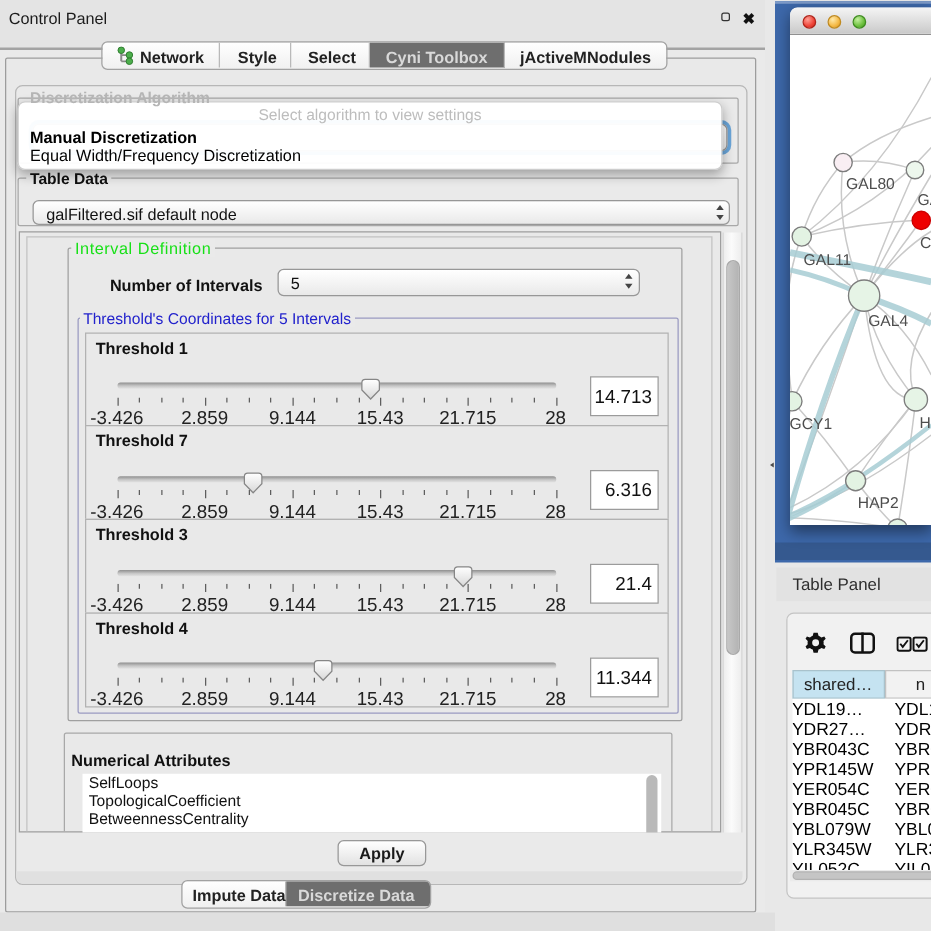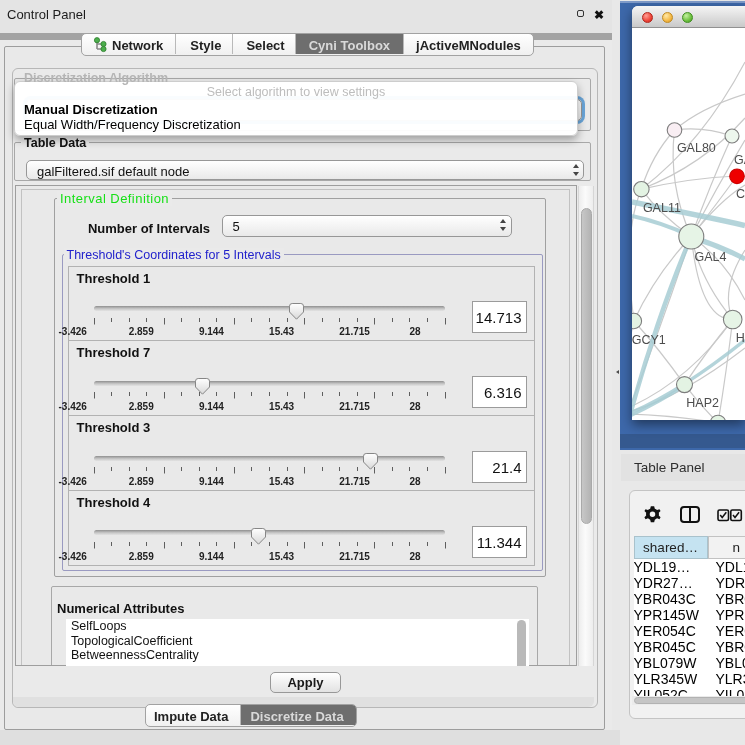--- a/index.html
+++ b/index.html
@@ -1,18 +1,18 @@
 <!DOCTYPE html>
 <html><head><meta charset="utf-8">
 <style>
 * { margin:0; padding:0; box-sizing:border-box; }
 html,body { width:745px; height:745px; overflow:hidden; background:#e8e8e8; font-family:"Liberation Sans",sans-serif; }
 .abs { position:absolute; }
 #lwin { position:absolute; left:0; top:0; width:612px; height:730px; background:#eaeaea; }
-#ltitle { position:absolute; left:0; top:0; width:612px; height:40px; background:#e4e4e4; border-bottom:7px solid #a3a3a3; }
+#ltitle { position:absolute; left:0; top:0; width:612px; height:40px; background:#e4e4e4; border-bottom:2px solid #a3a3a3; }
 #ltitle span { position:absolute; left:7px; top:7px; font-size:13px; color:#1c1c1c; }
 #flt { position:absolute; left:576.5px; top:10px; width:7px; height:7px; border:1.8px solid #333; border-radius:2px; }
 #cls { position:absolute; left:594px; top:8px; font-size:12px; font-weight:bold; color:#111; }
 #p1 { position:absolute; left:4px; top:46px; width:601px; height:684px; border:1px solid #9d9d9d; border-radius:2px; background:#e9e9e9; }
 #p2 { position:absolute; left:12px; top:68px; width:585.5px; height:640px; border:1px solid #b7b7b7; border-radius:6px; background:#eaeaea; }
 #p2b { position:absolute; left:13px; top:697px; width:581px; height:10px; background:#e0e0e0; border-radius:0 0 6px 6px; }
 
 .seg { position:absolute; display:flex; border:1px solid #a2a2a2; border-radius:5px; background:linear-gradient(#ffffff,#f0f0f0); overflow:hidden; }
 .seg .s { font-size:13px; font-weight:bold; color:#222; padding:4px 12px 0 12px; height:20px; border-right:1px solid #b9b9b9; white-space:nowrap; }
 .seg .s:last-child { border-right:none; }
@@ -35,21 +35,21 @@
 #popup .it3 { position:absolute; left:9px; top:34.5px; font-size:13px; color:#000; }
 #dimtitle { position:absolute; left:24px; top:71px; font-size:12.5px; font-weight:bold; color:#b5b5b5; z-index:30; }
 
 #p3 { position:absolute; left:15px; top:185px; width:562px; height:481px; border:1px solid #9e9e9e; background:#e9e9e9; overflow:hidden; }
 #p3in { position:absolute; left:4.5px; top:3px; width:549px; height:500px; border:1px solid #c2c2c2; }
 .throw { position:absolute; left:51.5px; width:467px; height:75.8px; border:1px solid #b2b2b2; background:#e9e9e9; }
 .thname { position:absolute; left:8px; top:4px; font-weight:bold; font-size:13px; color:#111; }
 .ttrack { position:absolute; left:25px; top:39.3px; width:351px; height:5px; border-radius:2.5px; background:linear-gradient(#8f8f8f,#c7c7c7 55%,#e3e3e3); }
 .tticks { position:absolute; left:0; top:51px; }
 .tknob { position:absolute; top:35.5px; }
-.tlab { position:absolute; width:70px; text-align:left; font-size:10px; font-weight:bold; color:#222; }
+.tlab { position:absolute; width:70px; text-align:center; font-size:15px; font-weight:normal; color:#222; }
 .tval { position:absolute; left:403px; top:34.5px; width:55px; height:32px; background:#fff; border:1px solid #9b9b9b; font-size:15px; color:#111; text-align:right; padding:7px 4px 0 0; }
 
 #attlist { position:absolute; left:65.5px; top:619px; width:463px; height:47px; background:#fff; }
 #attlist div { font-size:12.5px; color:#111; padding-left:5.5px; height:14.6px; }
 #attsb { position:absolute; left:517px; top:620px; width:9px; height:46px; background:#b9b9b9; border-radius:5px 5px 0 0; }
 
 #sbtrack { position:absolute; left:578px; top:186px; width:16px; height:480px; background:linear-gradient(90deg,#ededed,#fbfbfb 45%,#ededed); border-left:1px solid #d6d6d6; border-right:1px solid #d6d6d6; }
 #sbthumb { position:absolute; left:581px; top:208px; width:11px; height:316px; background:linear-gradient(90deg,#c7c7c7,#b3b3b3); border:1px solid #a9a9a9; border-radius:6px; }
 #apply { position:absolute; left:270px; top:672px; width:71px; height:21px; border:1px solid #989898; border-radius:5px; background:linear-gradient(#ffffff,#e2e2e2); font-size:13px; font-weight:bold; color:#1a1a1a; text-align:center; padding-top:2px; }
 
@@ -316,21 +316,21 @@
         <circle cx="10.5" cy="7" r="2.6" fill="#4cae4c" stroke="#2f7d2f" stroke-width="0.8"></circle>
         <circle cx="10.5" cy="12" r="2.6" fill="#4cae4c" stroke="#2f7d2f" stroke-width="0.8"></circle>
       </svg>
 Network</div>
 <div class="s" style="padding:4px 11px 0 14px;">Style</div>
 <div class="s" style="padding:4px 10px 0 13px;">Select</div>
 <div class="s sel" style="padding:4px 13px 0 13px;">Cyni Toolbox</div>
 <div class="s">jActiveMNodules</div>
 </div>
 <div class="seg" id="bottabs">
-<div class="s" style="padding:4px 12px 0 8px;">Impute Data</div>
+<div class="s" style="padding:4px 0 0 8px;">Impute Data</div>
 <div class="s sel" style="padding:4px 12px 12px 9px;">Discretize Data</div>
 </div>
 <div id="botstrip"></div>
 <div class="abs" style="left:615.5px;top:369.5px;width:0;height:0;border-top:2.5px solid transparent;border-bottom:2.5px solid transparent;border-right:3.5px solid #4a4a4a;"></div>
 
 <div id="bluewin"></div>
 <div class="abs" style="left:620px;top:434px;width:125px;height:14px;background:#35598f;"></div>
 <div id="bluetop"></div>
 <div id="innerwin"></div>
 <div id="ititle"></div>

